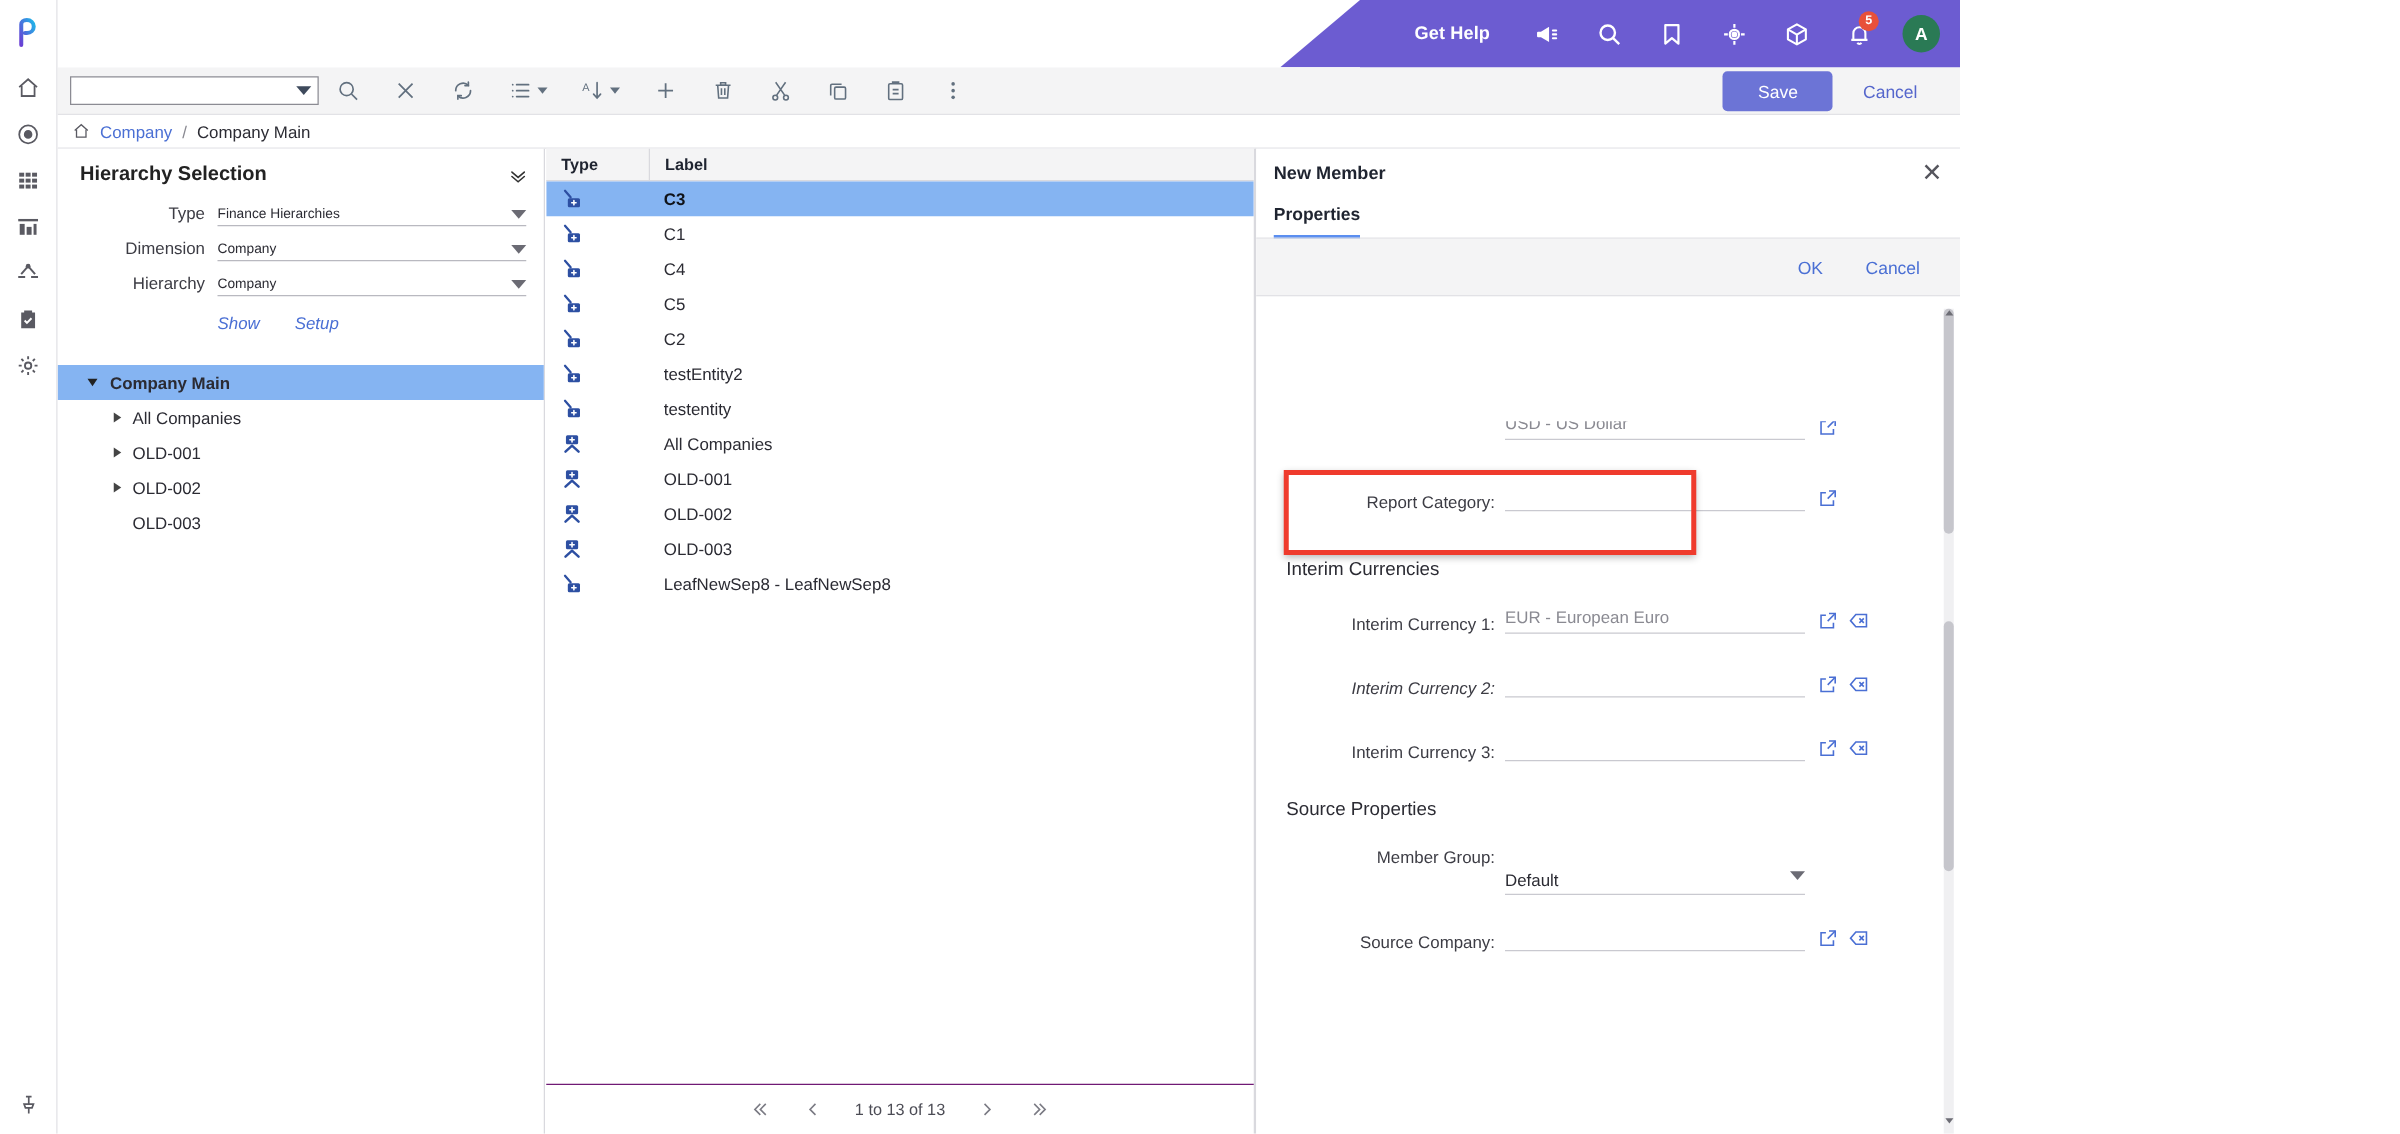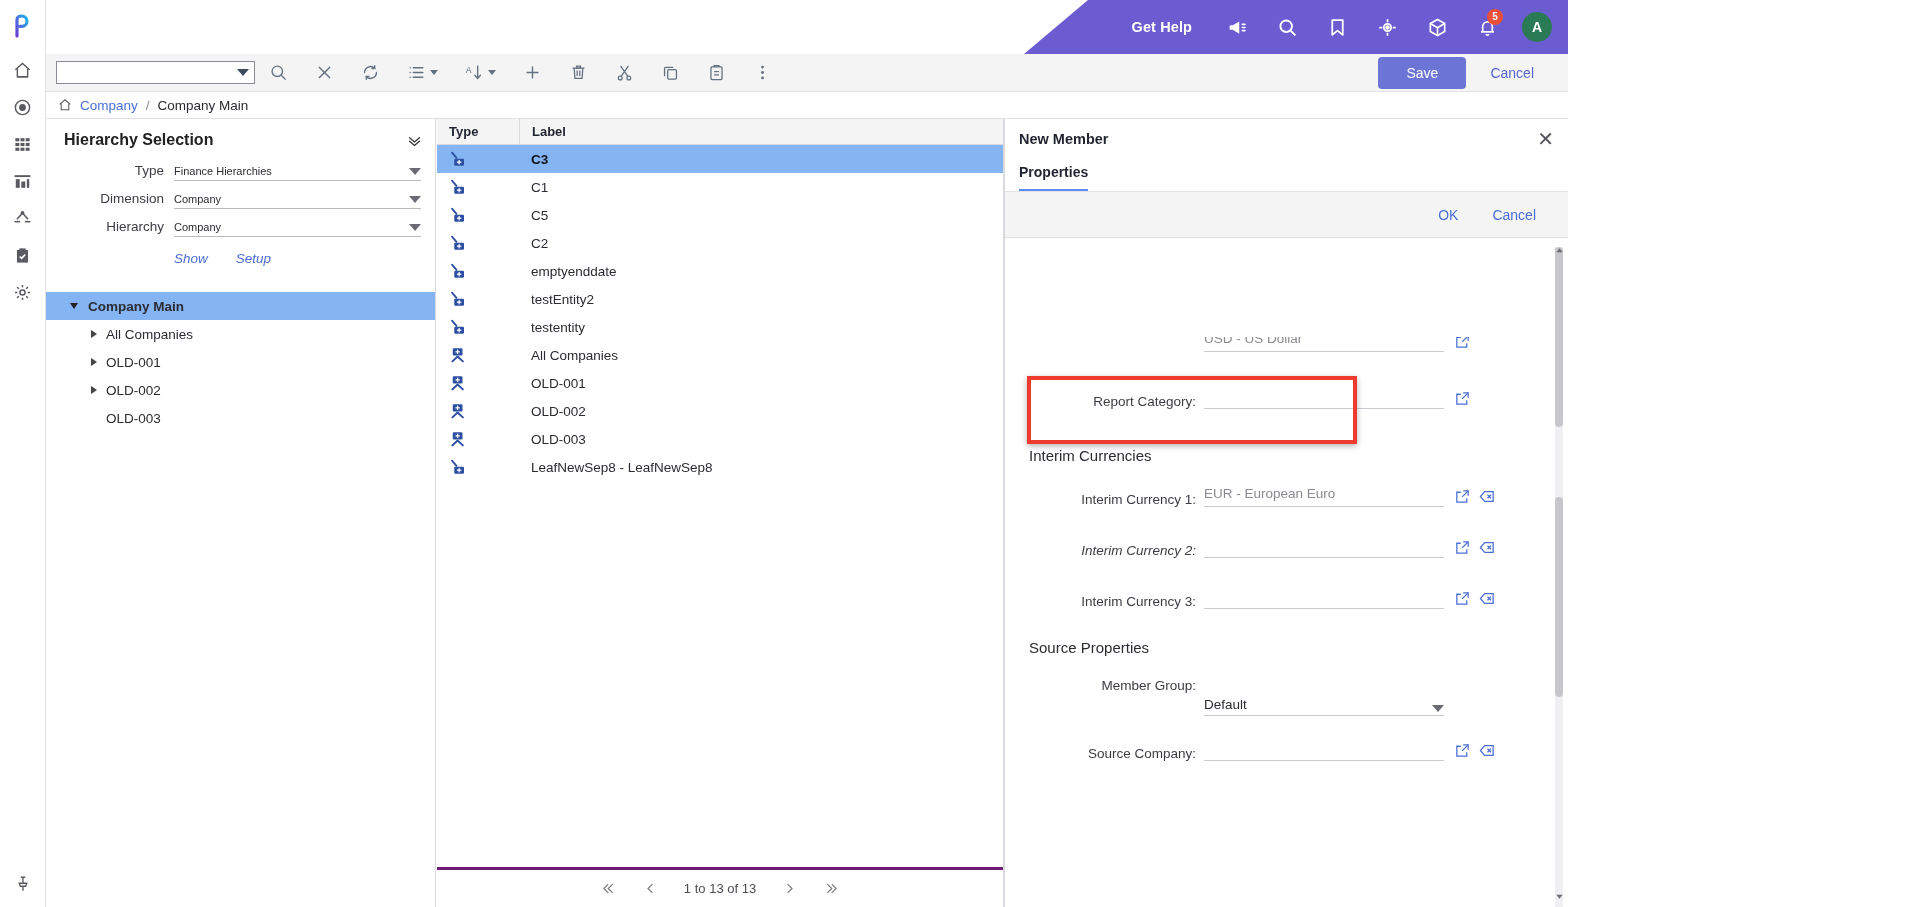--- a/index.html
+++ b/index.html
@@ -109,21 +109,21 @@
   .gh .c2 { flex:1; padding-left:12px; border-left:1px solid #d9d9de; height:26px;
       display:flex; align-items:center; }
   .grows { position:absolute; top:26px; left:0; right:0; bottom:40px; overflow:hidden; }
   .grow { display:flex; height:28px; align-items:center; cursor:pointer; font-size:13.5px; }
   .grow.sel { background:#85b4f2; }
   .grow.sel .g-label { font-weight:bold; color:#101319; }
   .g-type { width:82px; display:flex; align-items:center; padding-left:12px; }
   .g-type svg { width:18px; height:18px; display:block; }
   .g-label { flex:1; padding-left:12px; color:#2b2b33; }
   .pager { position:absolute; left:0; right:0; bottom:0; height:40px;
-      border-top:3px solid #701a75; display:flex; align-items:center;
+      border-top:1px solid #701a75; display:flex; align-items:center;
       justify-content:center; gap:26px; font-size:13px; color:#4c4c55; }
   .pager .pg { color:#7b7b84; cursor:pointer; display:flex; align-items:center; }
   .pager .pg svg { width:15px; height:15px; }
 
   
   .rpanel { position:absolute; left:1005px; top:119px; right:0; bottom:0; background:#fff; }
   .rp-title { font-size:14.5px; font-weight:bold; color:#1f2430; padding:12px 0 0 14px; }
   .rp-close { position:absolute; right:14px; top:10px; font-size:20px; color:#55555d;
       cursor:pointer; line-height:1; }
   .rp-tabs { padding:16px 0 0 14px; position:relative; }
@@ -138,21 +138,21 @@
   .prow { display:flex; align-items:flex-end; padding:0 14px; }
   .plabel { width:185px; text-align:right; font-size:13.5px; color:#3c3c44;
       padding-right:8px; white-space:nowrap; }
   .pfield { flex:1; max-width:240px; border-bottom:1px solid #c9c9d0;
       font-size:13.5px; color:#8a8a92; padding-bottom:4px; min-height:21px; }
   .picons { display:flex; gap:8px; padding-left:10px; padding-bottom:2px; }
   .picons span { color:#4a6fd4; cursor:pointer; display:flex; }
   .picons svg { width:17px; height:17px; }
   .sect { font-size:15px; color:#2b2b33; padding:0 0 0 24px; }
   .pdd { flex:1; max-width:240px; border-bottom:1px solid #c9c9d0; display:flex;
-      align-items:flex-end; padding-bottom:3px; cursor:pointer; }
+      align-items:flex-start; padding-bottom:3px; cursor:pointer; }
   .pdd .v { flex:1; font-size:13.5px; color:#2b2b33; }
   .redbox { position:absolute; border:4px solid #ef3b2d; background:transparent;
       box-shadow:0 2px 6px rgba(0,0,0,.3); pointer-events:none; z-index:30; }
   .rsb { position:absolute; right:5px; width:8px; background:#c6c6cc; border-radius:4px; }
   .rsb-track { position:absolute; right:5px; top:0; bottom:0; width:8px; background:#f0f0f2; }
   .rsb-arrow { position:absolute; right:2px; width:14px; height:14px; color:#6d6d75;
       display:flex; align-items:center; justify-content:center; cursor:pointer; }
   .divider-v { position:absolute; left:1004px; top:119px; bottom:0; width:1px; background:#d9d9de; }
 </style>
 </head>
@@ -476,41 +476,41 @@
           <div class="g-label">C1</div>
         </div>
         <div class="grow">
           <div class="g-type">
             <svg viewBox="0 0 24 24">
               <path d="M4 3.5 L10 10.5" stroke="#2d4fa2" stroke-width="2.4" fill="none" stroke-linecap="round"></path>
               <rect x="7" y="11.5" width="13" height="9.5" rx="1.6" fill="#2d4fa2"></rect>
               <path d="M13.5 14v4.5M11.2 16.2h4.6" stroke="#fff" stroke-width="1.7" stroke-linecap="round"></path>
             </svg>
           </div>
-          <div class="g-label">C5</div>
+          <div class="g-label">C4</div>
         </div>
         <div class="grow">
           <div class="g-type">
             <svg viewBox="0 0 24 24">
               <path d="M4 3.5 L10 10.5" stroke="#2d4fa2" stroke-width="2.4" fill="none" stroke-linecap="round"></path>
               <rect x="7" y="11.5" width="13" height="9.5" rx="1.6" fill="#2d4fa2"></rect>
               <path d="M13.5 14v4.5M11.2 16.2h4.6" stroke="#fff" stroke-width="1.7" stroke-linecap="round"></path>
             </svg>
           </div>
-          <div class="g-label">C2</div>
+          <div class="g-label">C5</div>
         </div>
         <div class="grow">
           <div class="g-type">
             <svg viewBox="0 0 24 24">
               <path d="M4 3.5 L10 10.5" stroke="#2d4fa2" stroke-width="2.4" fill="none" stroke-linecap="round"></path>
               <rect x="7" y="11.5" width="13" height="9.5" rx="1.6" fill="#2d4fa2"></rect>
               <path d="M13.5 14v4.5M11.2 16.2h4.6" stroke="#fff" stroke-width="1.7" stroke-linecap="round"></path>
             </svg>
           </div>
-          <div class="g-label">emptyenddate</div>
+          <div class="g-label">C2</div>
         </div>
         <div class="grow">
           <div class="g-type">
             <svg viewBox="0 0 24 24">
               <path d="M4 3.5 L10 10.5" stroke="#2d4fa2" stroke-width="2.4" fill="none" stroke-linecap="round"></path>
               <rect x="7" y="11.5" width="13" height="9.5" rx="1.6" fill="#2d4fa2"></rect>
               <path d="M13.5 14v4.5M11.2 16.2h4.6" stroke="#fff" stroke-width="1.7" stroke-linecap="round"></path>
             </svg>
           </div>
           <div class="g-label">testEntity2</div>

